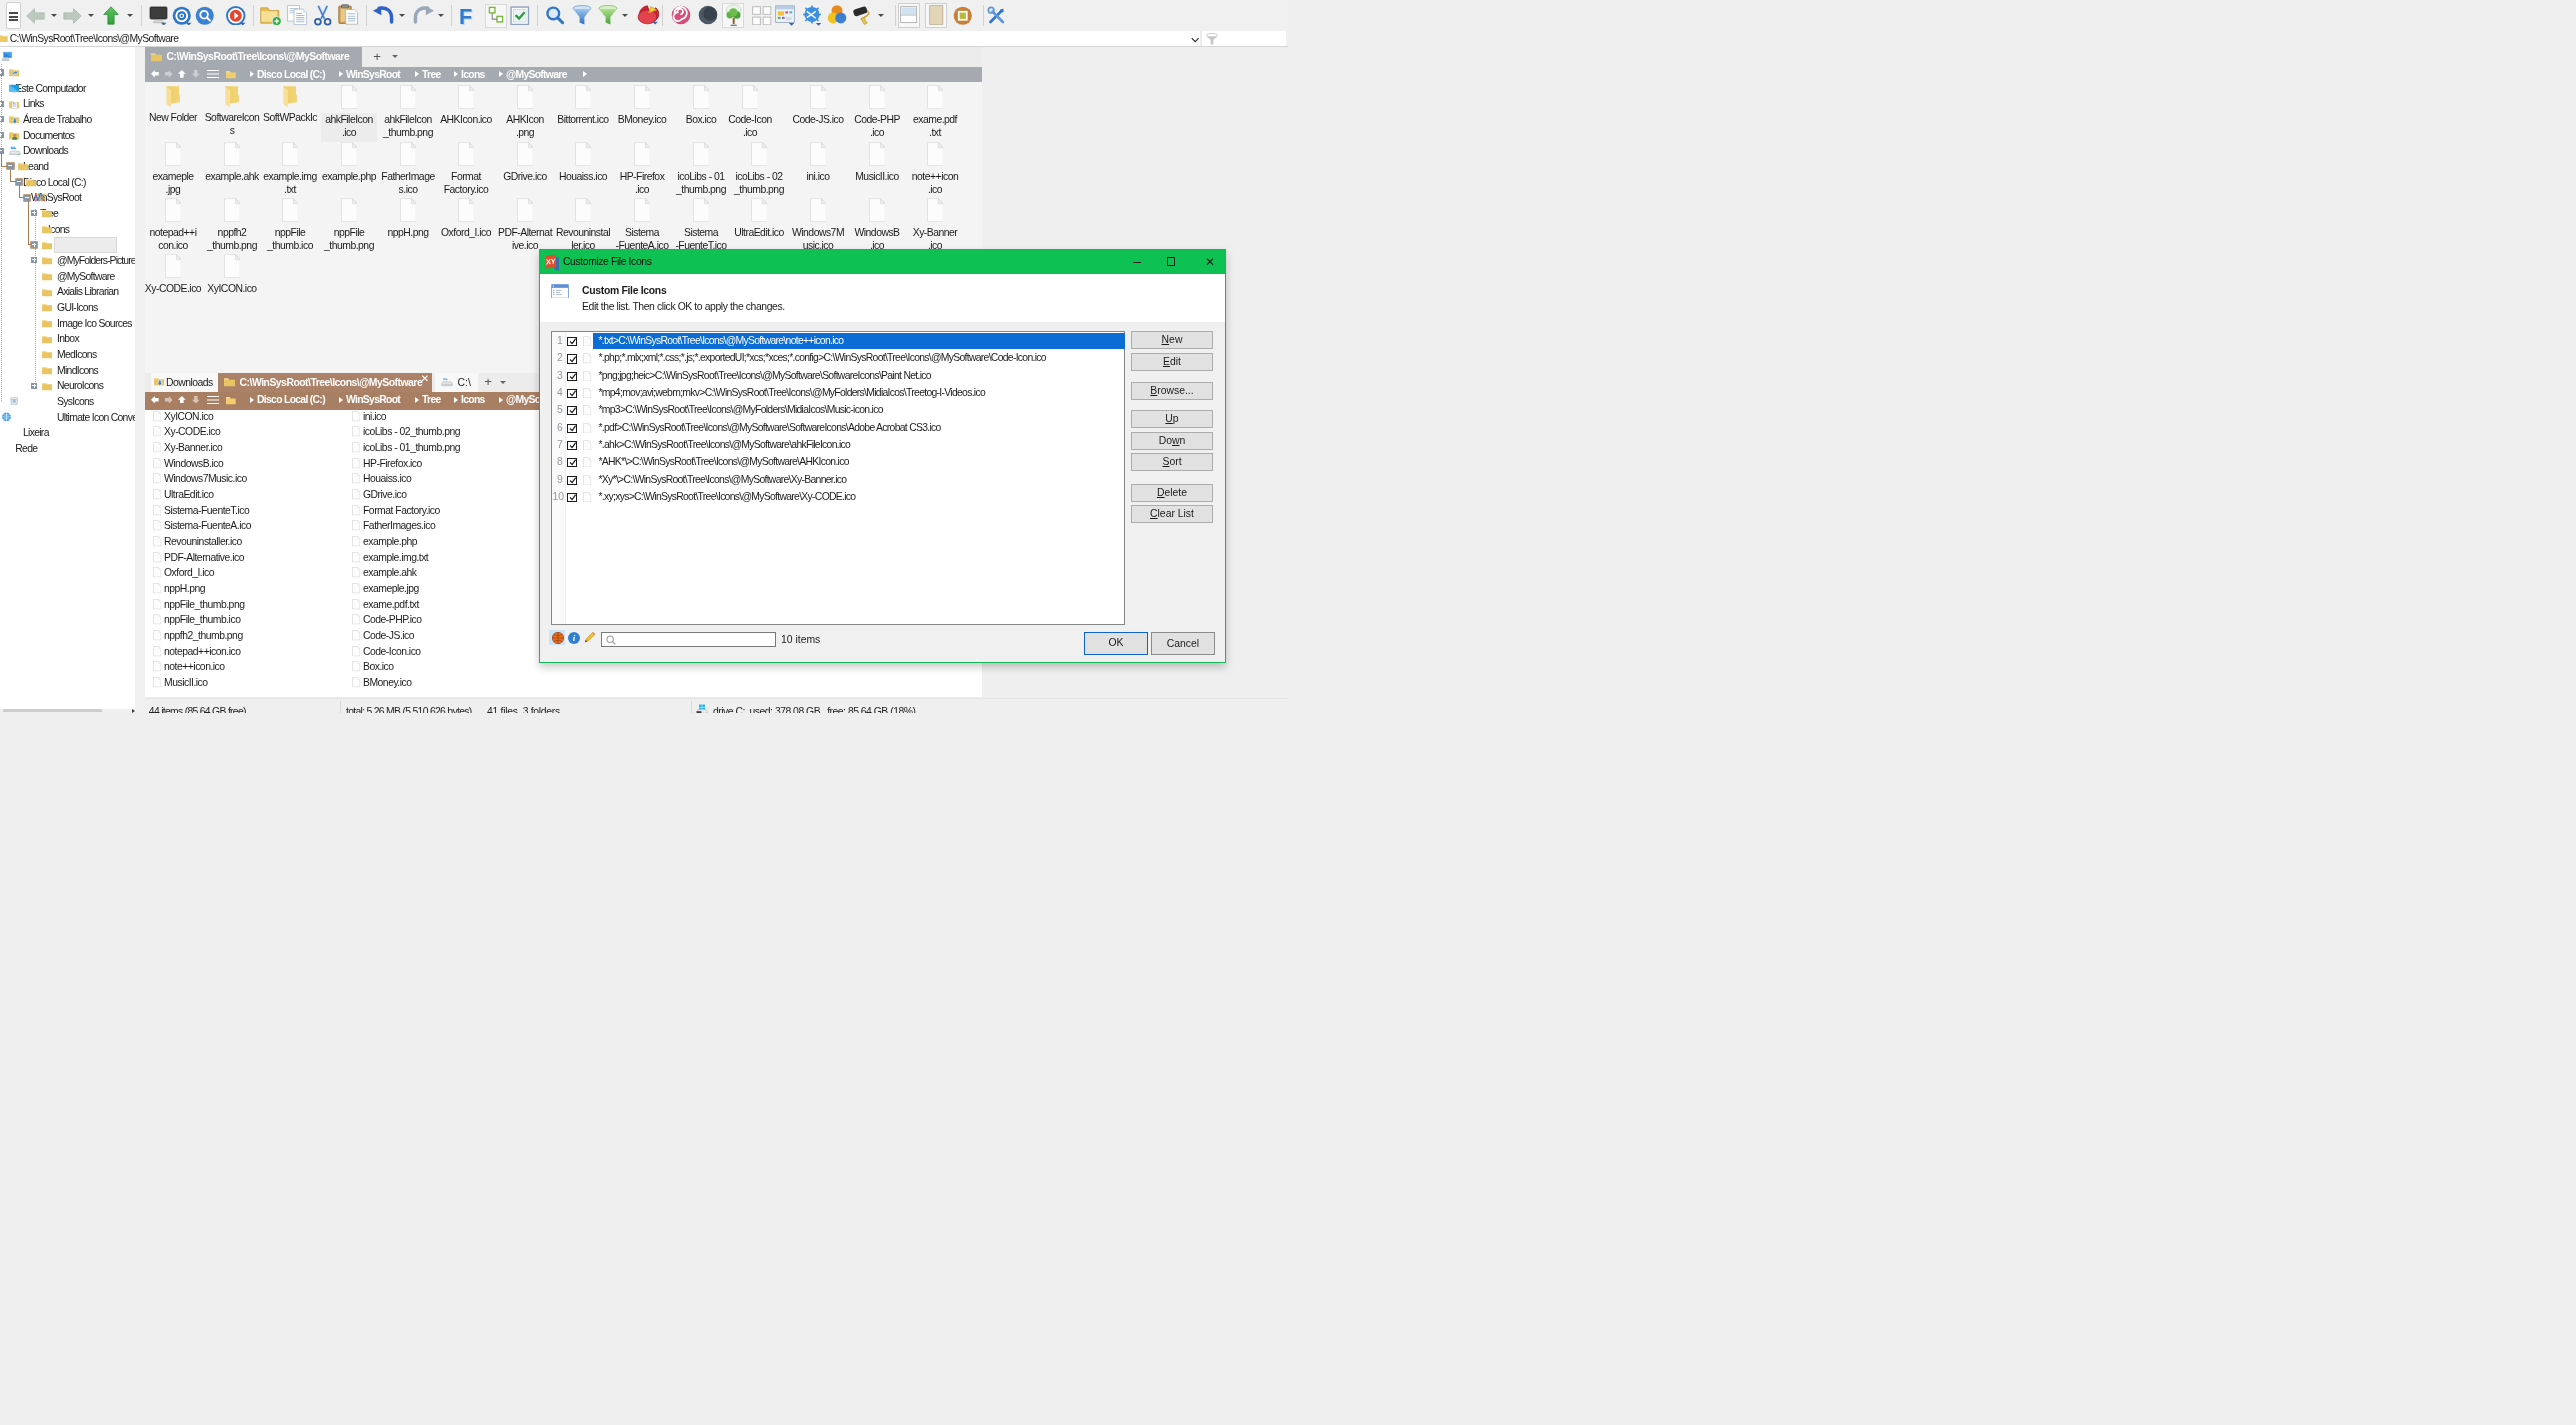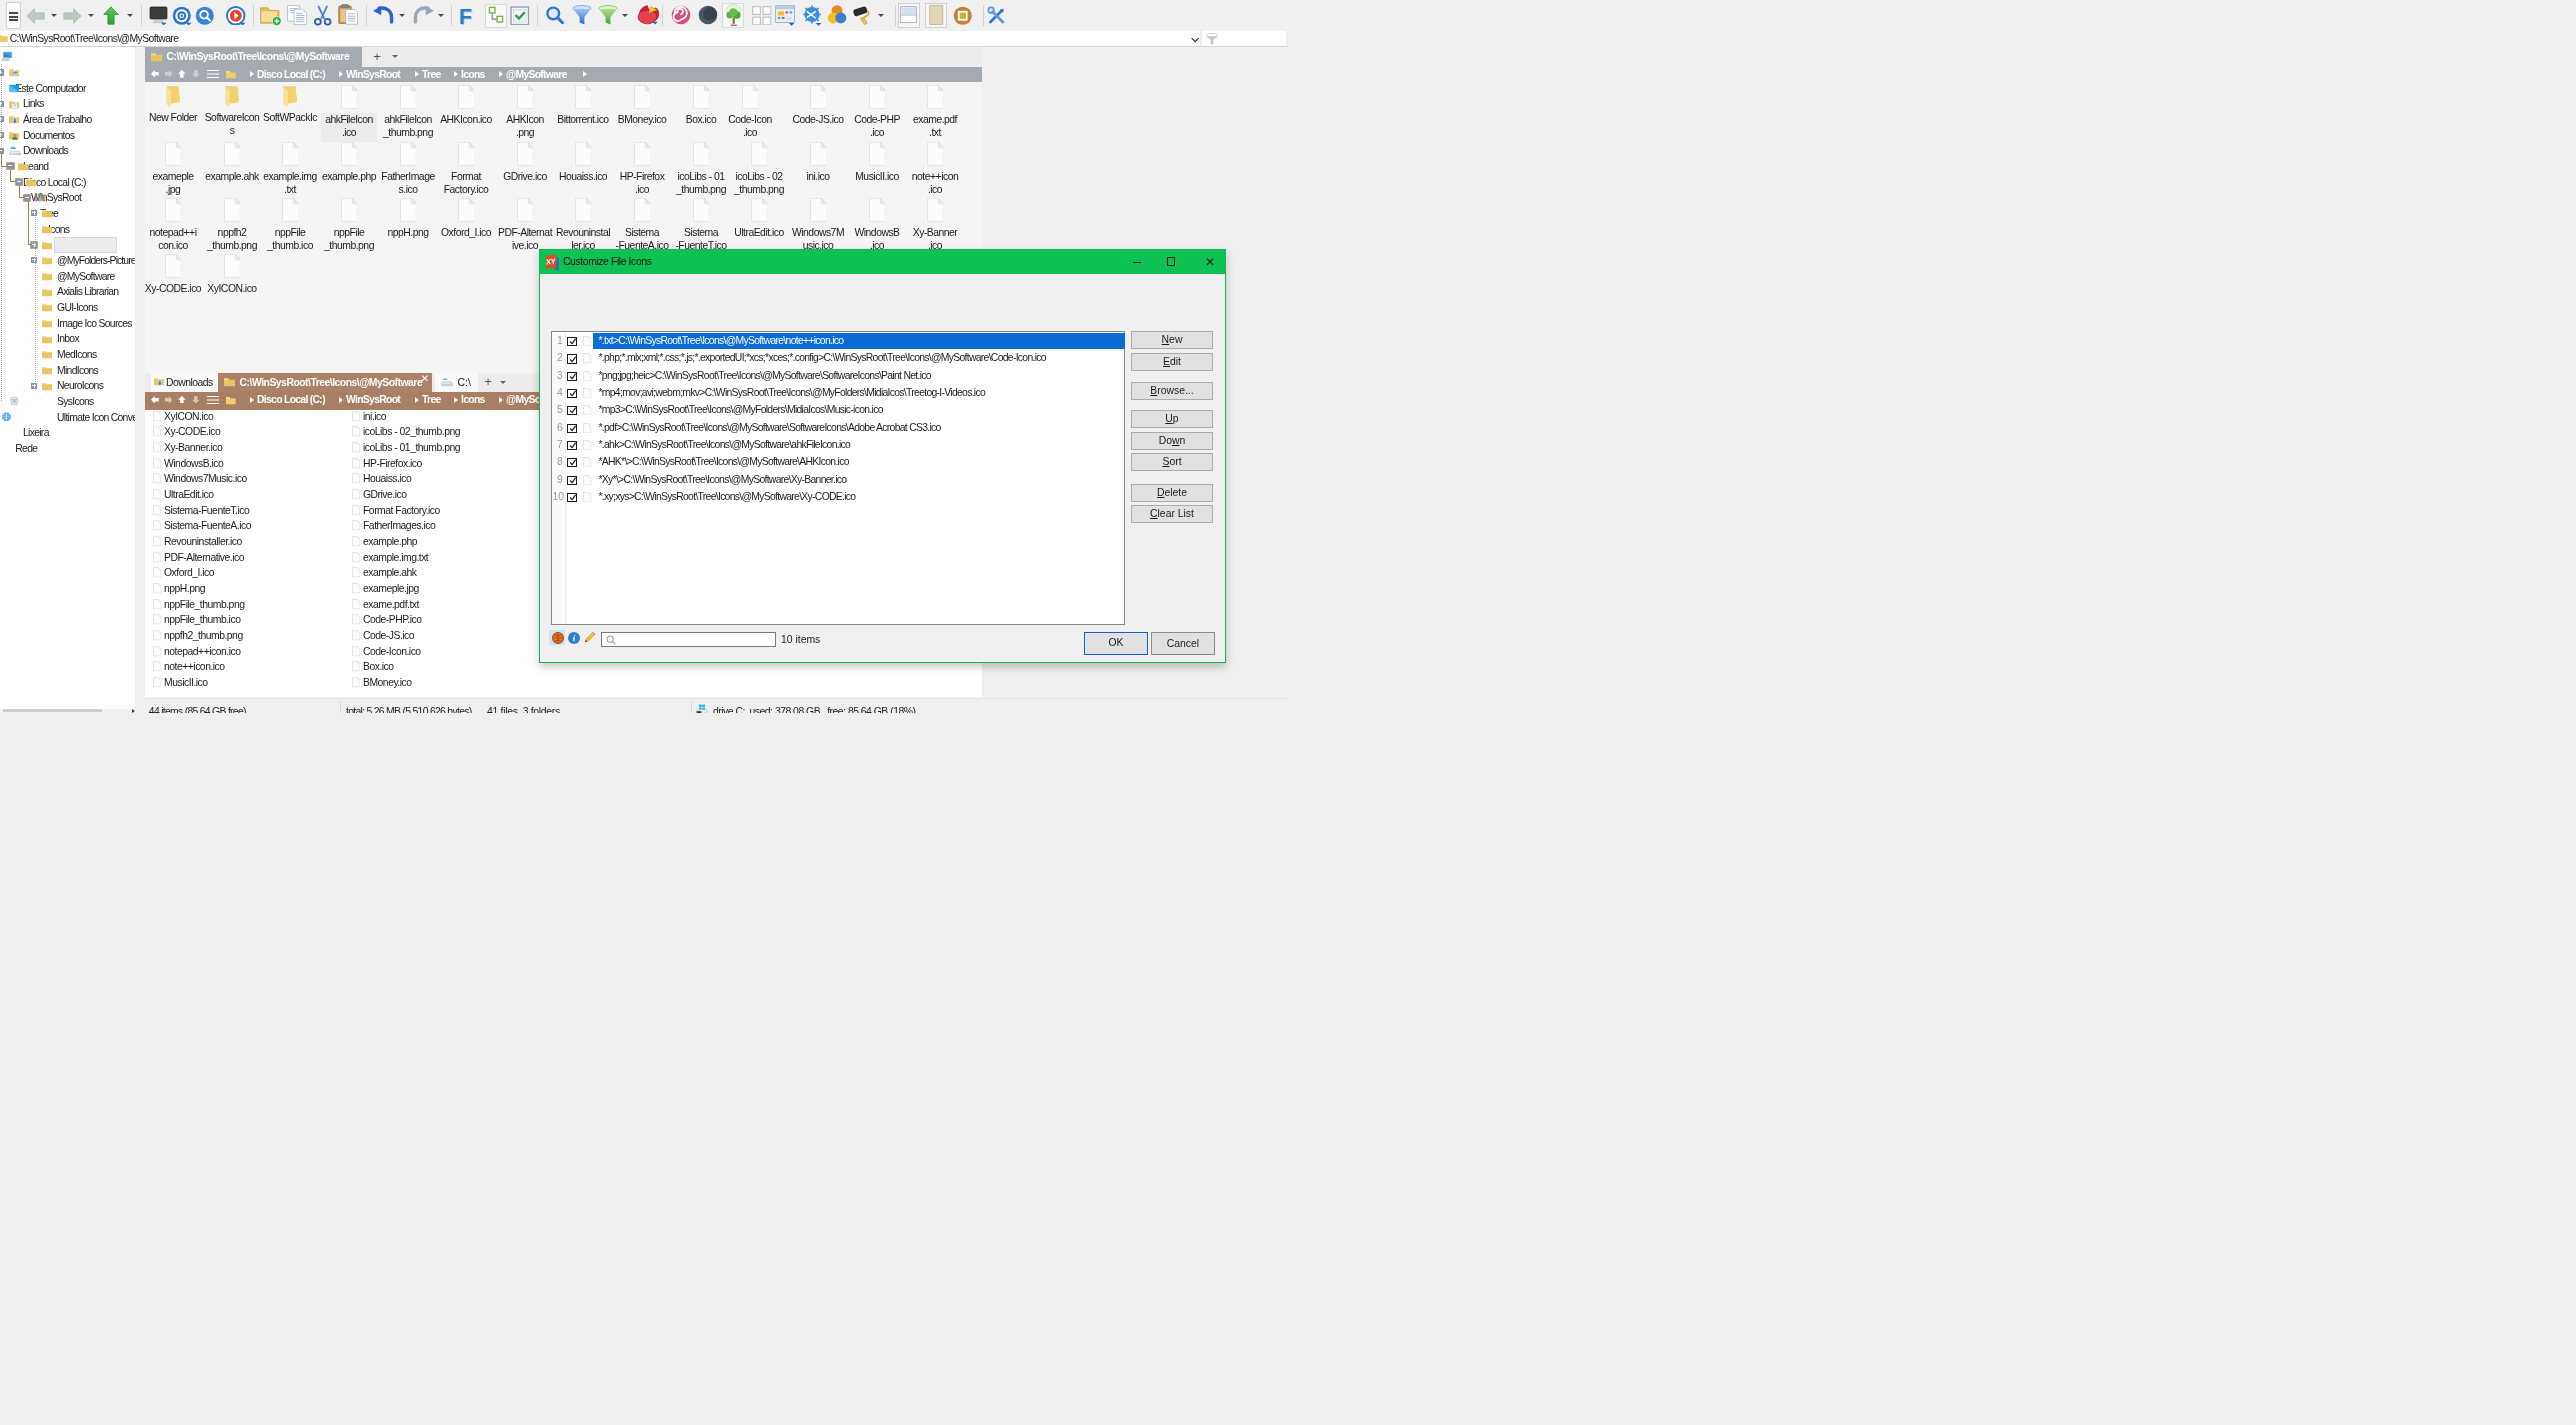--- a/index.html
+++ b/index.html
@@ -1198,20 +1198,35 @@
 <div class="abs" id="dialog" style="left:539px;top:249px;width:685px;height:412px;border:1.4px solid #12b855;background:#f0f0f0;box-shadow:0 4.2px 8.4px rgba(0,0,0,0.22);">
  <div class="abs" style="left:0;top:0;width:685px;height:24px;background:#0dc153;">
   <div class="abs" style="left:14.3px;top:6.6px;width:4.5px;height:13.2px;background:#3a6ea8;transform:skewY(16deg);"></div>
   <div class="abs" style="left:5.6px;top:5.2px;width:9.7px;height:12.5px;background:#d8502e;transform:skewY(-5deg);"></div>
   <div class="abs" style="left:5.6px;top:4.5px;width:9.7px;height:13.2px;color:#fff;font:bold 7.3px 'Liberation Sans';text-align:center;line-height:13.2px;transform:skewY(-5deg);">XY</div>
   <div class="abs" style="left:23px;top:0;line-height:24px;font-size:10.4px;color:#111;letter-spacing:-0.4px;">Customize File Icons</div>
   <div class="abs" style="left:593px;top:11.5px;width:8.4px;height:1px;background:#1b1b1b;"></div>
   <div class="abs" style="left:627px;top:7.3px;width:8.4px;height:8.4px;border:1px solid #1b1b1b;box-sizing:border-box;"></div>
   <div class="abs" style="left:665px;top:4.5px;font-size:12px;color:#1b1b1b;">✕</div>
  </div>
+ <div class="abs" style="left:0;top:24px;width:685px;height:48px;background:#fff;">
+  <svg class="abs" style="left:10.8px;top:9.7px" width="18" height="14.6" viewBox="0 0 26 21">
+        <rect x="0.5" y="0.5" width="25" height="20" rx="1.5" fill="#fff" stroke="#3c73c9"></rect>
+        <path fill="#5a8fd6" d="M1 1h24v4.5H1z"></path>
+        <circle cx="3.5" cy="3.2" r="0.9" fill="#fff"></circle>
+        <g stroke="#7a8a9a" stroke-width="1.2">
+          <path d="M3 9h2M3 12h2M3 15h2"></path>
+        </g>
+        <g stroke="#9ab0c6" stroke-width="1.2">
+          <path d="M7 9h8M7 12h6M7 15h9"></path>
+        </g>
+      </svg>
+  <div class="abs" style="left:42px;top:11px;font-weight:bold;font-size:10.4px;letter-spacing:-0.3px;">Custom File Icons</div>
+  <div class="abs" style="left:42px;top:27px;font-size:10.4px;letter-spacing:-0.4px;">Edit the list. Then click OK to apply the changes.</div>
+ </div>
  <div class="abs" style="left:10.8px;top:81px;width:574px;height:294px;border:0.7px solid #868686;background:#fff;box-sizing:border-box;">
   <div class="abs" style="left:0;top:0;width:13.6px;height:292px;background:#fafafa;border-right:0.7px solid #ededed;"></div>
   <div class="dr" style="top:1px;">
         <div class="abs" style="left:41px;top:0;width:532px;height:16.4px;background:#0a6cd4;"></div>
         <div class="num">1</div>
         <div class="cb">
           <svg width="7.7" height="7" viewBox="0 0 11 10">
             <path d="M1.5 5l3 3 5-7" fill="none" stroke="#1b1b1b" stroke-width="1.7"></path>
           </svg>
         </div>

